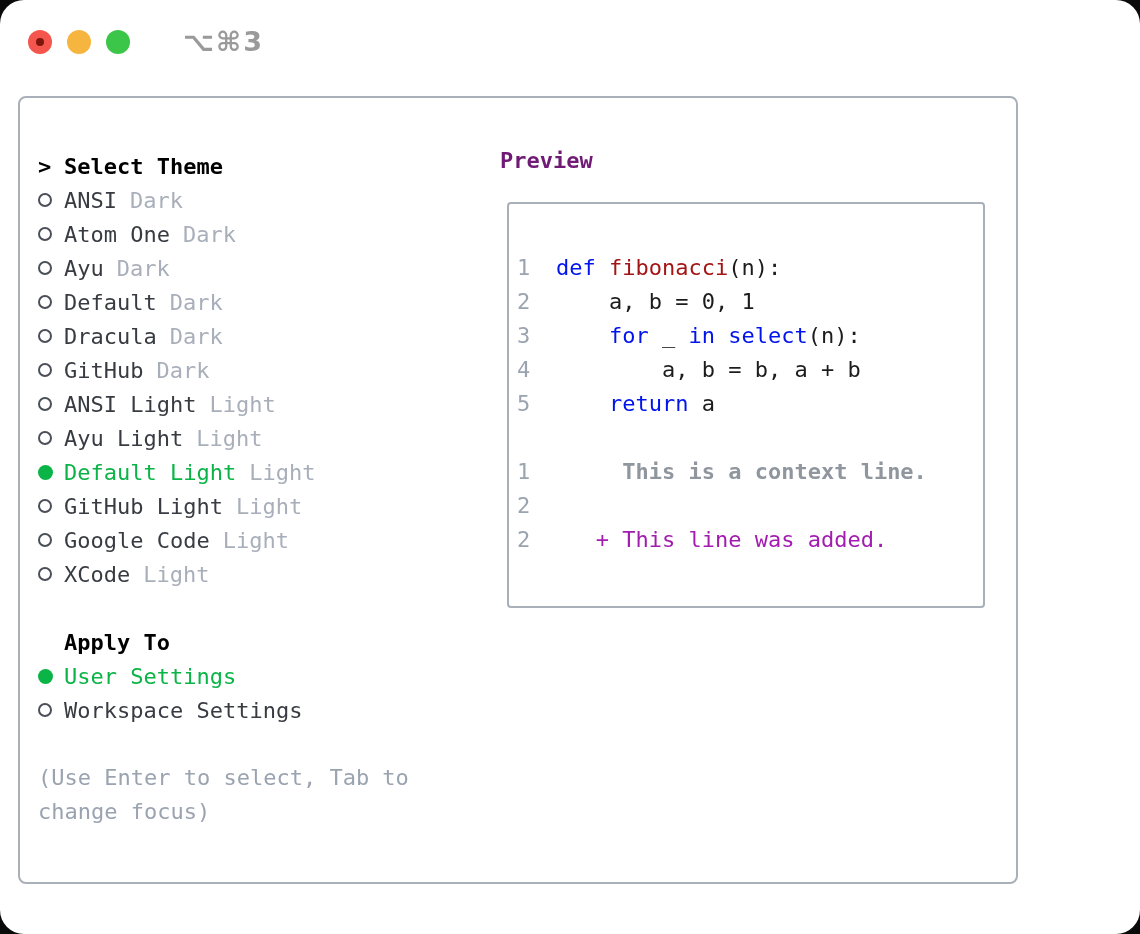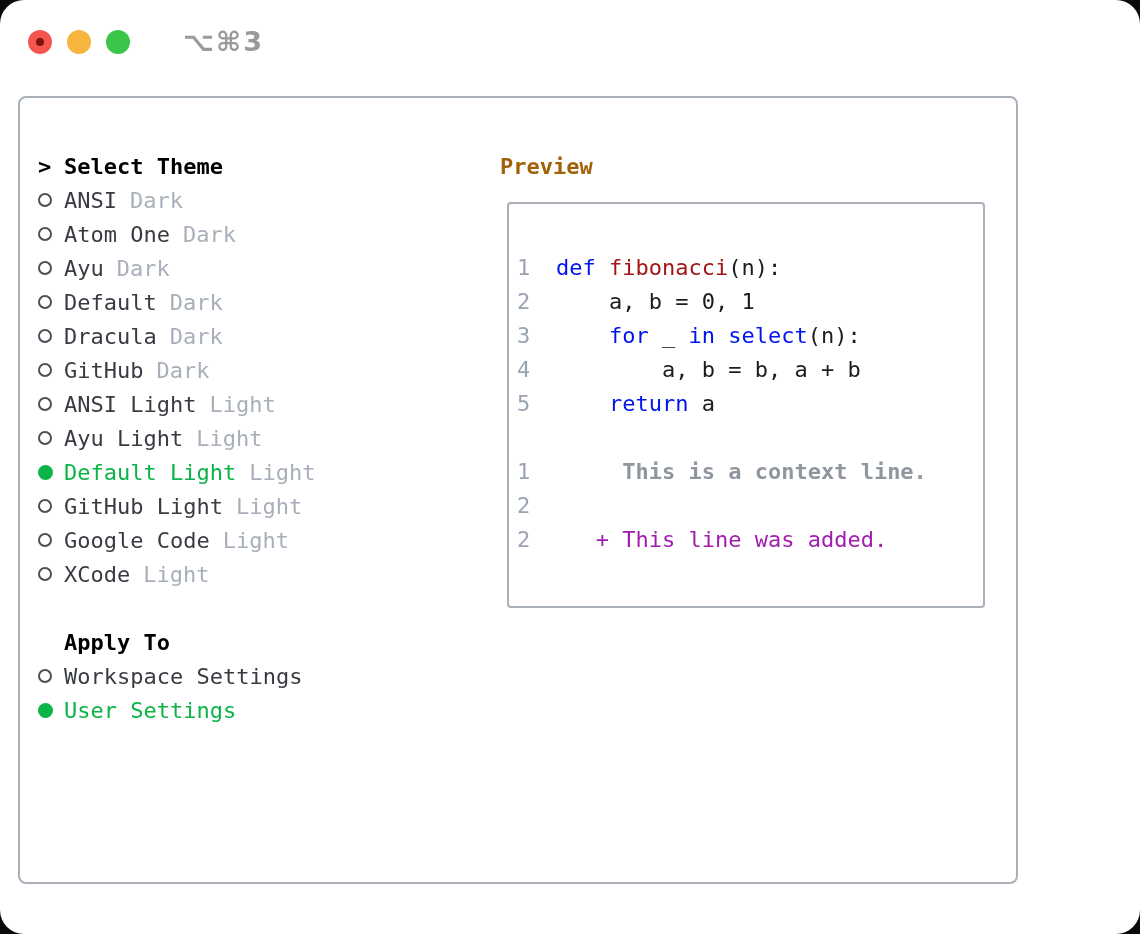--- a/index.html
+++ b/index.html
@@ -54,22 +54,22 @@
   .dot-filled{width:15px;height:15px;background:#0ab446;}
   .tname{color:#383c42;white-space:pre;}
   .tname.green{color:#0ab446;}
   .variant{color:#a8afba;margin-left:13px;white-space:pre;}
   .spacer{height:34px;}
   .help{
     width:436px;color:#9aa3b0;line-height:34px;white-space:normal;
   }
   
   .preview-title{
-    position:absolute;left:480px;top:51px;height:34px;
-    display:flex;align-items:center;font-weight:700;color:#a16207;
+    position:absolute;left:480px;top:45px;height:34px;
+    display:flex;align-items:center;font-weight:700;color:#701a75;
   }
   .preview-box{
     position:absolute;left:487px;top:104px;
     width:478px;height:406px;
     border:2px solid #a9b0ba;border-radius:4px;
     box-sizing:border-box;
     padding:46px 0 0 8px;
     overflow:hidden;
   }
   .pline{display:flex;align-items:center;height:34px;}
@@ -192,34 +192,35 @@
       <div class="spacer"></div>
 
       <div class="row">
         <span class="marker"></span>
         <span class="h1">Apply To</span>
       </div>
 
       <div>
           <div class="row">
             <span class="marker">
+              <span class="dot dot-filled"></span>
+            </span>
+            <span class="tname green">User Settings</span>
+          </div>
+          <div class="row">
+            <span class="marker">
               <span class="dot dot-empty"></span>
             </span>
             <span class="tname">Workspace Settings</span>
           </div>
-          <div class="row">
-            <span class="marker">
-              <span class="dot dot-filled"></span>
-            </span>
-            <span class="tname green">User Settings</span>
-          </div>
         </div>
 
       <div class="spacer"></div>
 
+      <div class="help">(Use Enter to select, Tab to change focus)</div>
     </div>
 
     <div class="preview-title">Preview</div>
 
     <div class="preview-box">
       <div>
           <div class="pline">
             <span class="lnum">1</span>
             <span class="lcontent"><span class="seg-keyword">def</span><span class="seg-plain"> </span><span class="seg-function">fibonacci</span><span class="seg-plain">(n):</span></span>
           </div>

